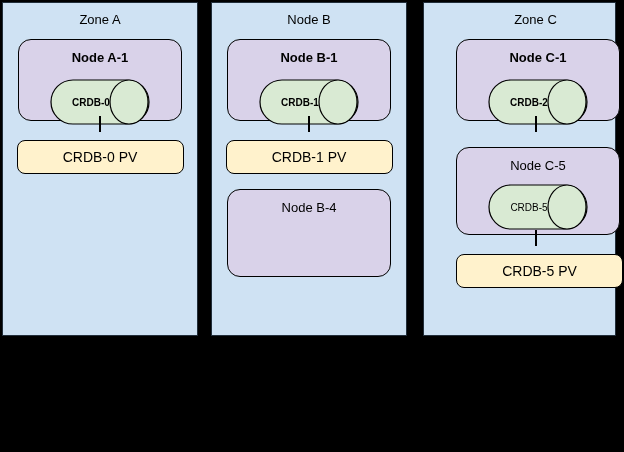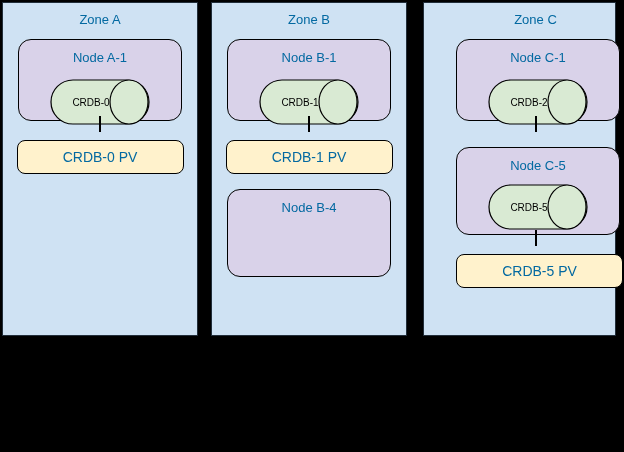--- a/index.html
+++ b/index.html
@@ -2,21 +2,21 @@
 <html><head>
 <meta charset="utf-8">
 <style>
   html, body { margin: 0; padding: 0; background: #000; }
   #canvas {
     position: relative;
     width: 624px;
     height: 452px;
     background: #000000;
     font-family: "Liberation Sans", sans-serif;
-    color: #0369a1;
+    color: #000000;
     overflow: hidden;
   }
   .zone {
     position: absolute;
     top: 2px;
     height: 334px;
     background: #cfe2f3;
     border: 1px solid #222e3a;
     box-sizing: border-box;
   }
@@ -31,21 +31,21 @@
   }
   .node {
     width: 164px;
     margin: 10px auto 0;
     background: #d9d2e9;
     border: 1px solid #000;
     border-radius: 13px;
     box-sizing: border-box;
     position: relative;
   }
-  .node.row1 { height: 82px; }
+  .node.row1 { height: 82px; font-weight: bold; }
   .node.row2 { height: 88px; margin-top: 15px; }
   .node-title {
     text-align: center;
     padding-top: 10px;
     font-size: 13px;
   }
   .pod {
     position: absolute;
     left: 31px;
     width: 100px;
@@ -95,21 +95,21 @@
           <ellipse cx="79" cy="23" rx="19" ry="22" fill="#d9ead3" stroke="#000" stroke-width="1.2"></ellipse>
           <text x="41" y="27" text-anchor="middle">CRDB-0</text>
         </svg>
       </div>
     </div>
     <div class="connector"></div>
     <div class="pv">CRDB-0 PV</div>
   </div>
 
   <div class="zone zone-b">
-    <div class="zone-title">Zone B</div>
+    <div class="zone-title">Node B</div>
     <div class="node row1">
       <div class="node-title">Node B-1</div>
       <div class="pod">
         <svg width="100" height="46" viewBox="0 0 100 46">
           <rect x="1" y="1" width="98" height="44" rx="22" ry="22" fill="#d9ead3" stroke="#000" stroke-width="1.2"></rect>
           <ellipse cx="79" cy="23" rx="19" ry="22" fill="#d9ead3" stroke="#000" stroke-width="1.2"></ellipse>
           <text x="41" y="27" text-anchor="middle">CRDB-1</text>
         </svg>
       </div>
     </div>

